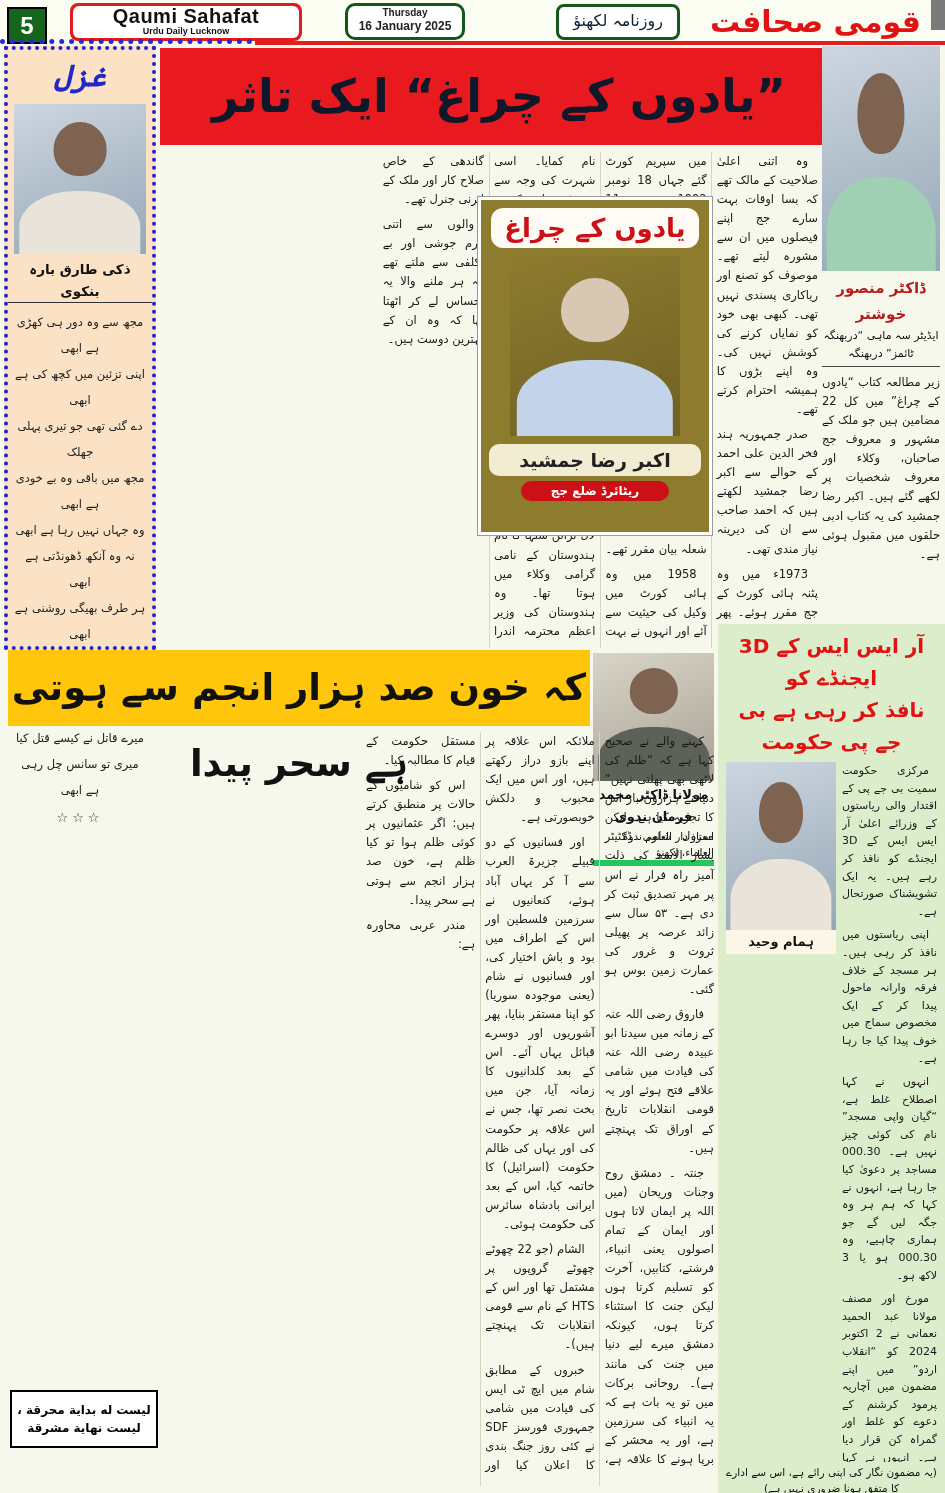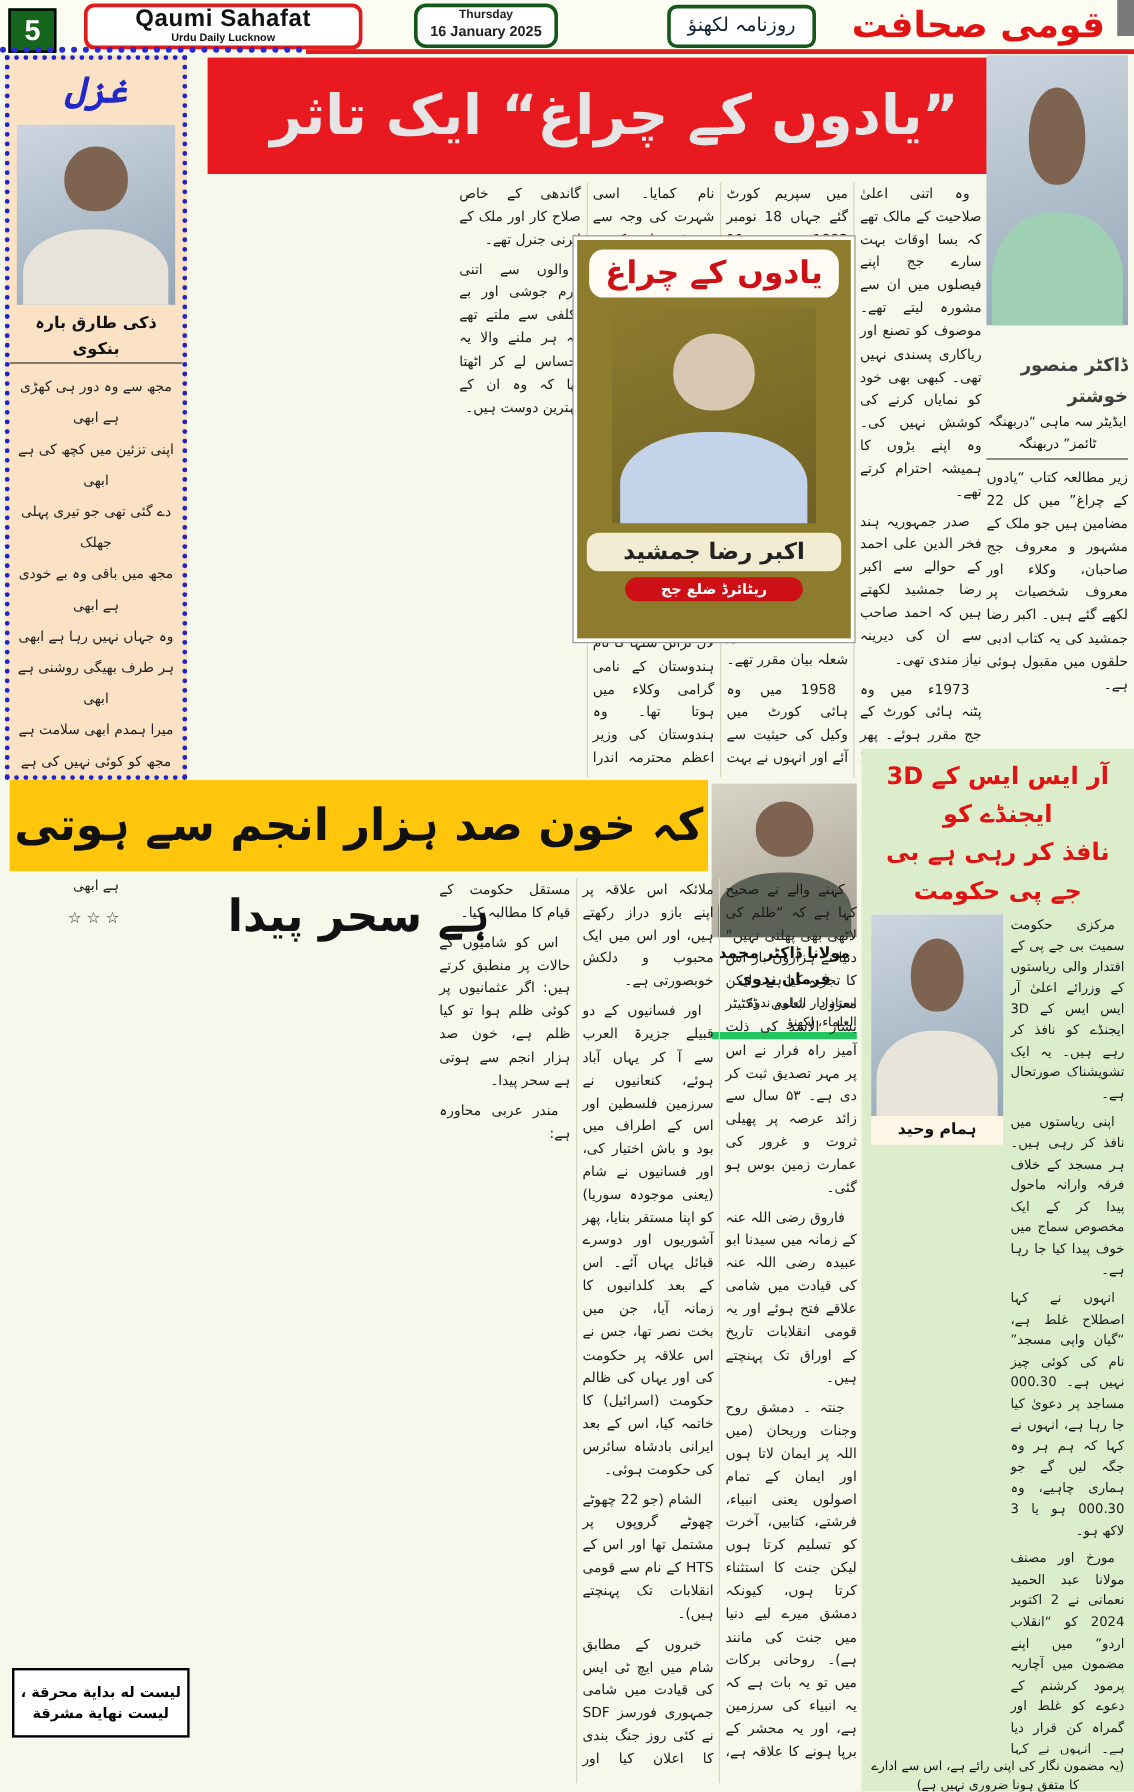--- a/index.html
+++ b/index.html
@@ -42,29 +42,29 @@
                 width:92%;height:52%;border-radius:46% 46% 0 0;background:#87a08e;}
   .photo.teal::after{background:#9fd0b4;}
   .photo.grey{background:linear-gradient(160deg,#d9d4c8,#a8a296);}
   .photo.grey::after{background:#5d6258;}
   .photo.blue{background:linear-gradient(160deg,#8d7b2e,#6f6124);}
   .photo.blue::before{background:#d8c7b2;}
   .photo.blue::after{background:#c3d4ea;}
   .photo.shirt::after{background:#e8e4da;}
 
   
-  .lead-banner{position:absolute;left:173px;top:48px;width:678px;height:97px;background:#e8191f;
-               color:#e5e5e5;direction:rtl;text-align:center;font:bold 46px/97px "DejaVu Sans",sans-serif;letter-spacing:-1px;}
+  .lead-banner{position:absolute;left:160px;top:48px;width:678px;height:97px;background:#e8191f;
+               color:#0f172a;direction:rtl;text-align:center;font:bold 46px/97px "DejaVu Sans",sans-serif;letter-spacing:-1px;}
   .lead-body{position:absolute;left:160px;top:152px;width:658px;height:496px;direction:rtl;
              columns:100px;column-gap:10px;column-rule:1px solid #d5d5c2;column-fill:auto;
              font:11.5px/1.66 "DejaVu Sans",sans-serif;color:#1a1a1a;text-align:justify;}
   .lead-body p{margin:0 0 6px;text-indent:10px;}
   .author-strip{position:absolute;left:822px;top:46px;width:118px;}
   .author-photo{width:118px;height:225px;}
-  .author-name{direction:rtl;font:bold 15px/26px "DejaVu Sans",sans-serif;color:#404040;margin-top:20px;}
+  .author-name{direction:rtl;text-align:center;font:bold 15px/26px "DejaVu Sans",sans-serif;color:#b91c1c;margin-top:4px;}
   .author-role{direction:rtl;text-align:center;font:11px/18px "DejaVu Sans",sans-serif;color:#111;
                border-bottom:1px solid #444;padding-bottom:3px;}
   .author-text{direction:rtl;text-align:justify;font:11.5px/1.66 "DejaVu Sans",sans-serif;color:#1a1a1a;margin-top:6px;height:330px;overflow:hidden;}
 
   
   .cover{position:absolute;left:478px;top:197px;width:234px;height:338px;background:#8d7b2e;
          border:3px solid #fff;box-sizing:border-box;box-shadow:0 0 0 1px #999;}
   .cover-title{margin:8px 10px 0;background:#fdfbf4;border-radius:12px;color:#cc1016;
                direction:rtl;text-align:center;font:bold 26px/40px "DejaVu Sans",sans-serif;}
   .cover-photo{width:170px;height:180px;margin:8px auto 0;}
@@ -127,20 +127,21 @@
   <div class="ghazal">
     <div class="ghazal-title">غزل</div>
     <div class="ghazal-photo photo shirt"></div>
     <div class="ghazal-poet">ذکی طارق بارہ بنکوی</div>
     <div class="ghazal-lines">
       <div>مجھ سے وہ دور ہی کھڑی ہے ابھی</div>
       <div>اپنی تزئین میں کچھ کی ہے ابھی</div>
       <div>دے گئی تھی جو تیری پہلی جھلک</div>
       <div>مجھ میں باقی وہ بے خودی ہے ابھی</div>
       <div>وہ جہاں نہیں رہا ہے ابھی</div>
+      <div>نہ وہ آنکھ ڈھونڈتی ہے ابھی</div>
       <div>ہر طرف بھیگی روشنی ہے ابھی</div>
       <div>میرا ہمدم ابھی سلامت ہے</div>
       <div>مجھ کو کوئی نہیں کی ہے ابھی</div>
       <div>میرے قاتل نے کیسے قتل کیا</div>
       <div>میری تو سانس چل رہی ہے ابھی</div>
     </div>
     <div class="ghazal-stars">☆☆☆</div>
   </div>
 
   <div class="lead-banner">”یادوں کے چراغ“ ایک تاثر</div>

